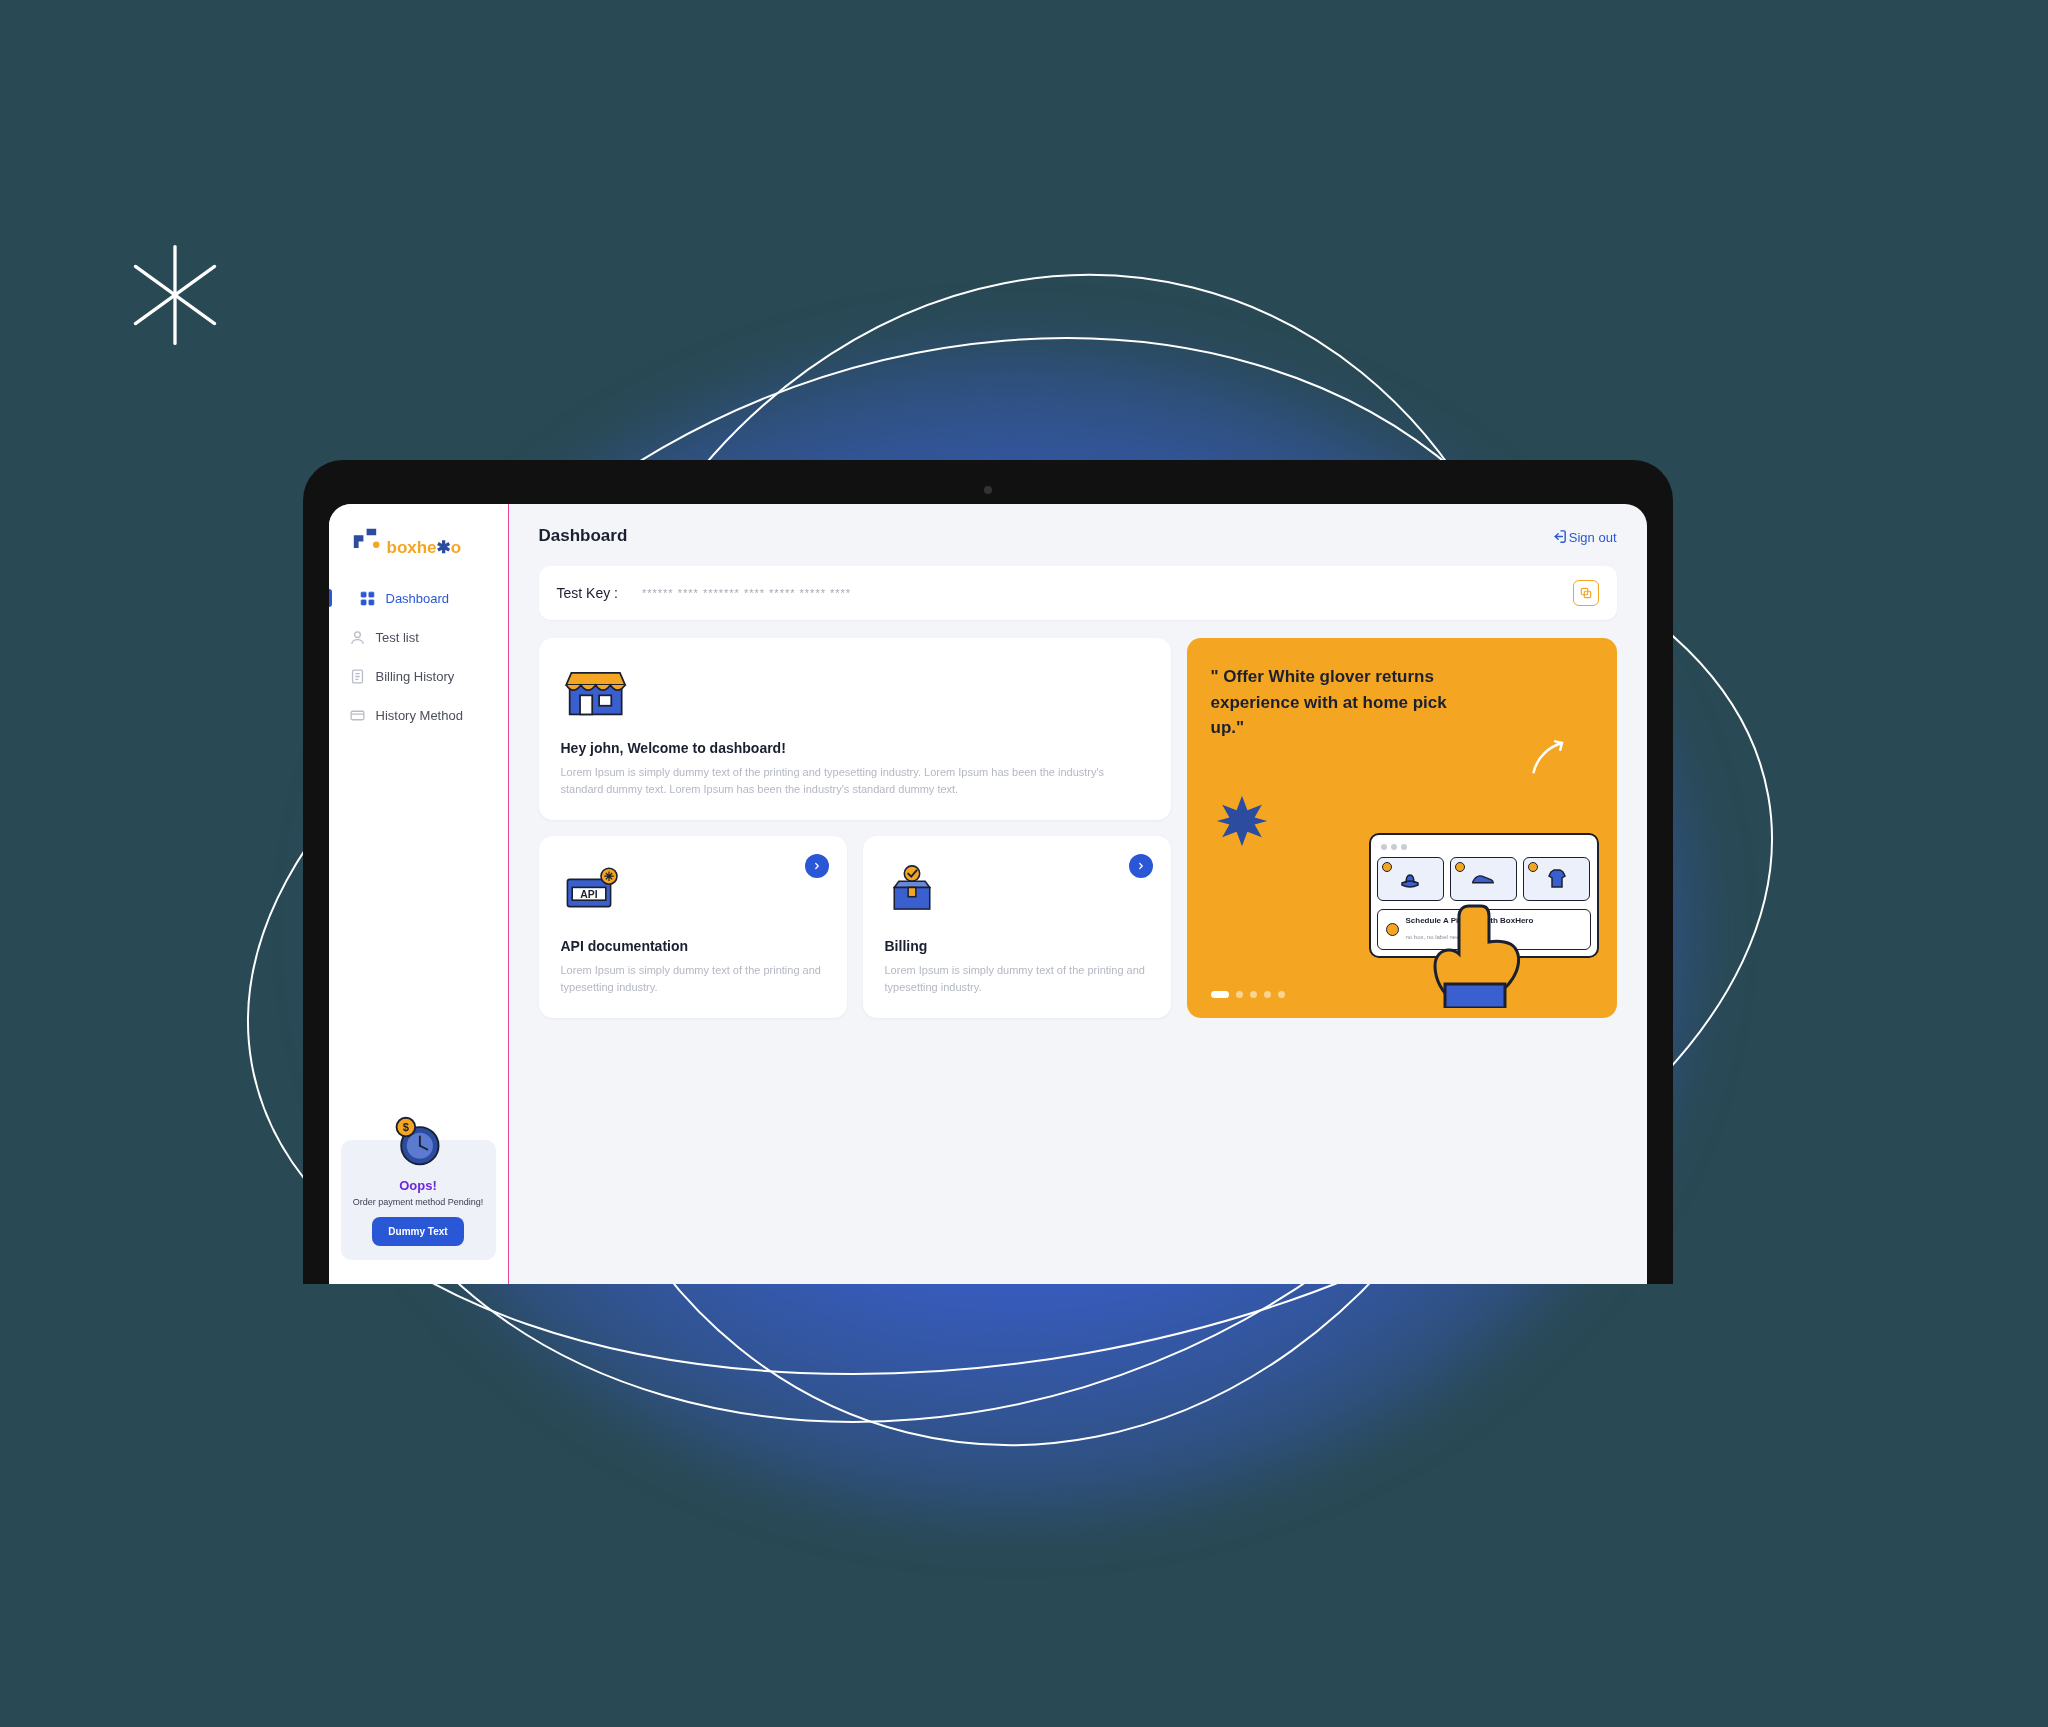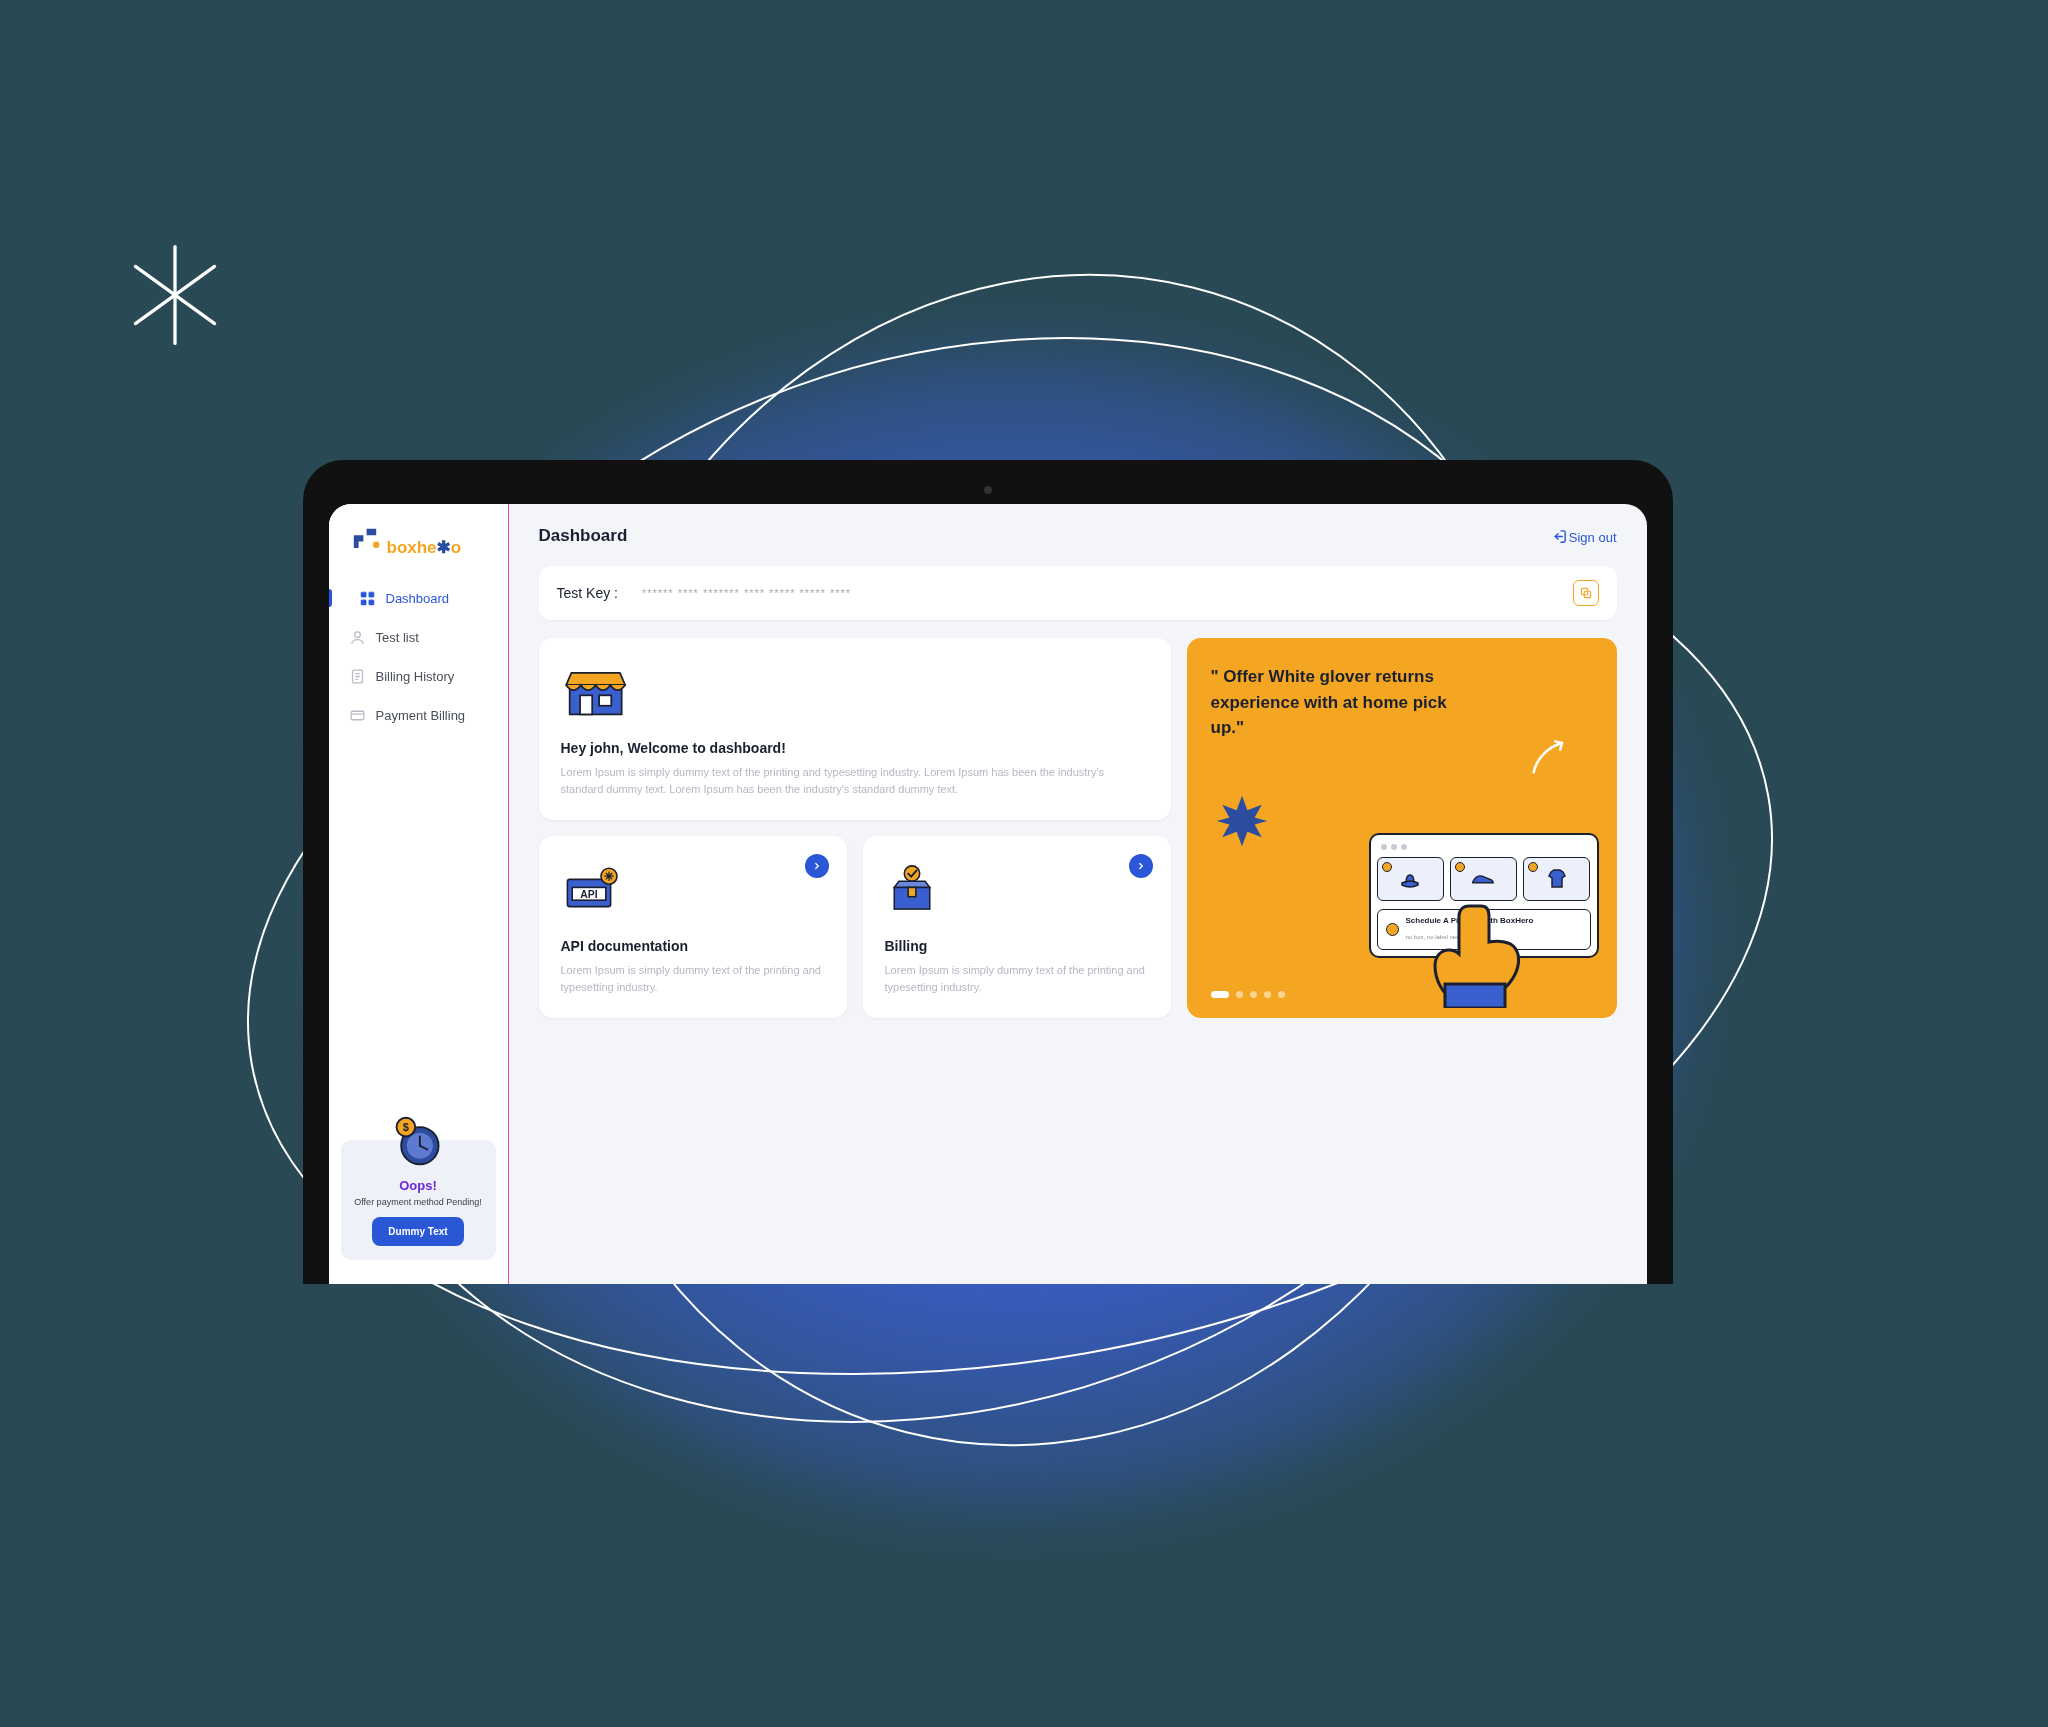--- a/index.html
+++ b/index.html
@@ -339,37 +339,37 @@
             </span>
             <span>Billing History</span>
           </li>
           <li>
             <span class="nav-icon">
               <svg viewBox="0 0 24 24" stroke-width="1.8">
                   <rect x="3" y="6" width="18" height="12" rx="2"></rect>
                   <line x1="3" y1="10" x2="21" y2="10"></line>
                 </svg>
             </span>
-            <span>Payment Billing</span>
+            <span>History Method</span>
           </li>
         </ul>
 
         <div class="spacer"></div>
 
         <div class="alert-card">
           <svg class="alert-illus" viewBox="0 0 60 60">
             <circle cx="32" cy="34" r="20" fill="#2c4ca0" stroke="#1b2030" stroke-width="2"></circle>
             <circle cx="32" cy="34" r="14" fill="#5b7ad0"></circle>
             <line x1="32" y1="34" x2="32" y2="24" stroke="#1b2030" stroke-width="2" stroke-linecap="round"></line>
             <line x1="32" y1="34" x2="40" y2="38" stroke="#1b2030" stroke-width="2" stroke-linecap="round"></line>
             <circle cx="17" cy="14" r="10" fill="#f4a622" stroke="#1b2030" stroke-width="2"></circle>
             <text x="17" y="18" text-anchor="middle" font-size="12" font-weight="900" fill="#1b2030">$</text>
           </svg>
           <div class="alert-title">Oops!</div>
-          <div class="alert-sub">Offer payment method Pending!</div>
+          <div class="alert-sub">Order payment method Pending!</div>
           <button class="alert-btn">Dummy Text</button>
         </div>
       </aside>
 
       <main class="main">
         <div class="topbar">
           <h1>Dashboard</h1>
           <div class="signout">
             <svg width="17" height="17" viewBox="0 0 24 24" fill="none" stroke="#2a57d6" stroke-width="2" stroke-linecap="round">
               <path d="M14 4h4a2 2 0 0 1 2 2v12a2 2 0 0 1-2 2h-4"></path>

